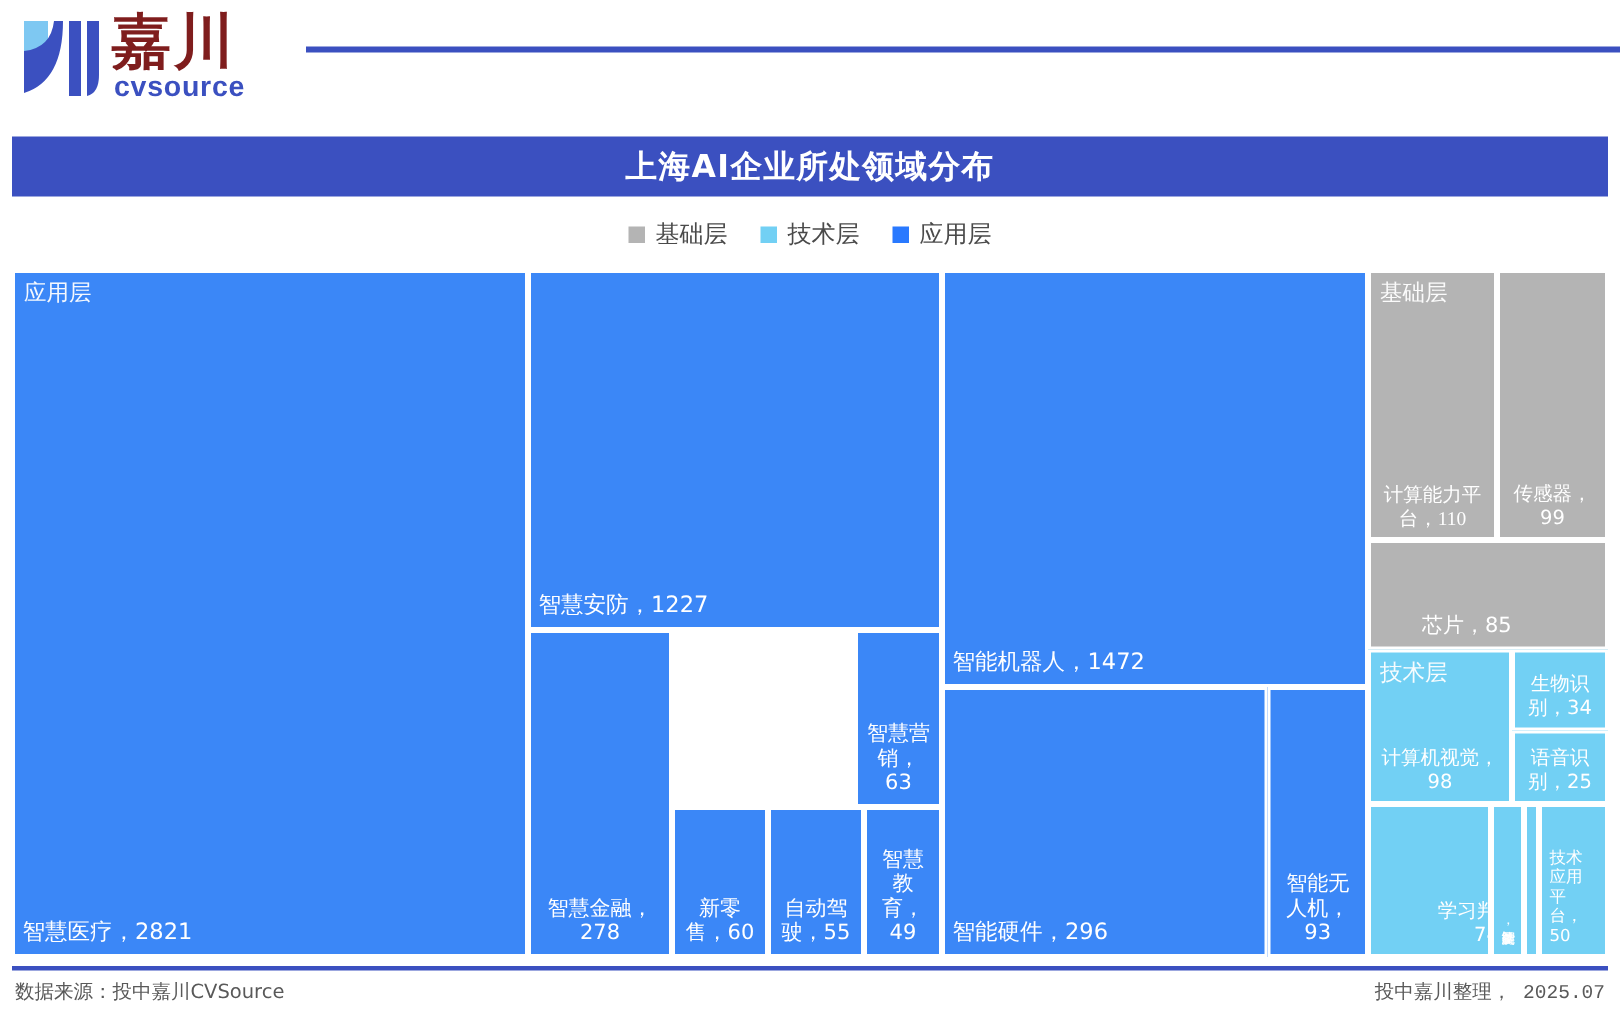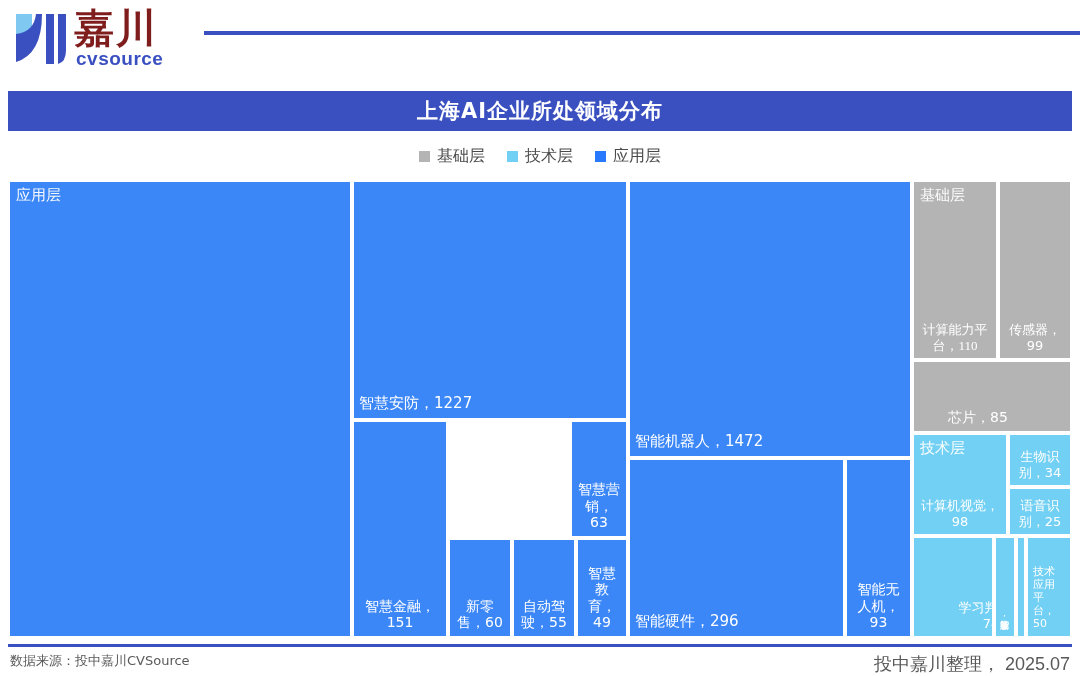--- a/index.html
+++ b/index.html
@@ -51,22 +51,22 @@
     color:#ffffff;opacity:.95;
     font-family:"DejaVu Sans","Liberation Sans",sans-serif;}
   
   .lbl.vert{writing-mode:vertical-rl;text-orientation:upright;
     position:absolute;left:3px;bottom:4px;width:auto;padding:0;line-height:1.05;}
 
   
   #footer-rule{position:absolute;left:8px;top:644px;width:1064px;height:3px;background:#3B50C0;}
   #footer-left{position:absolute;left:10px;top:652px;font-size:13px;color:#595959;
     font-family:"DejaVu Sans","Liberation Sans",sans-serif;}
-  #footer-right{position:absolute;right:10px;top:652px;font-size:18px;color:#595959;
-    font-family:Liberation Sans, sans-serif;}
+  #footer-right{position:absolute;right:10px;top:652px;font-size:13px;color:#595959;
+    font-family:Liberation Mono, monospace;}
 </style>
 </head>
 <body>
 
 <div id="header">
   <div id="logo-wrap">
     <svg id="logo-mark" viewBox="0 0 58 58">
       <path d="M4 4 H20 V22 Q20 40 4 46 Z" fill="#7EC8F2"></path>
       <path d="M4 24 Q22 22 24 4 H30 Q30 44 4 52 Z" fill="#3B50C0"></path>
       <path d="M34 4 H42 V54 H34 Z" fill="#3B50C0"></path>
@@ -94,28 +94,29 @@
   <div class="legend-item">
     <span class="legend-swatch" style="background:#2979FF"></span>
     <span class="legend-label">应用层</span>
   </div>
 </div>
 
 <div id="treemap">
 
   <div class="cell app" style="left:0px;top:0px;width:344px;height:458px;">
     <div class="grouplbl">应用层</div>
+    <div class="lbl bl" style="font-size:15px;">智慧医疗，2821</div>
   </div>
 
   <div class="cell app" style="left:344px;top:0px;width:276px;height:240px;">
     <div class="lbl bl" style="font-size:15px;">智慧安防，1227</div>
   </div>
 
   <div class="cell app" style="left:344px;top:240px;width:96px;height:218px;">
-    <div class="lbl bc" style="font-size:14px;">智慧金融，151</div>
+    <div class="lbl bc" style="font-size:14px;">智慧金融，278</div>
   </div>
 
 
   <div class="cell app" style="left:562px;top:240px;width:58px;height:118px;">
     <div class="lbl bc" style="font-size:14px;">智慧营销，63</div>
   </div>
 
   <div class="cell app" style="left:440px;top:358px;width:64px;height:100px;">
     <div class="lbl bc" style="font-size:14px;">新零售，60</div>
   </div>

